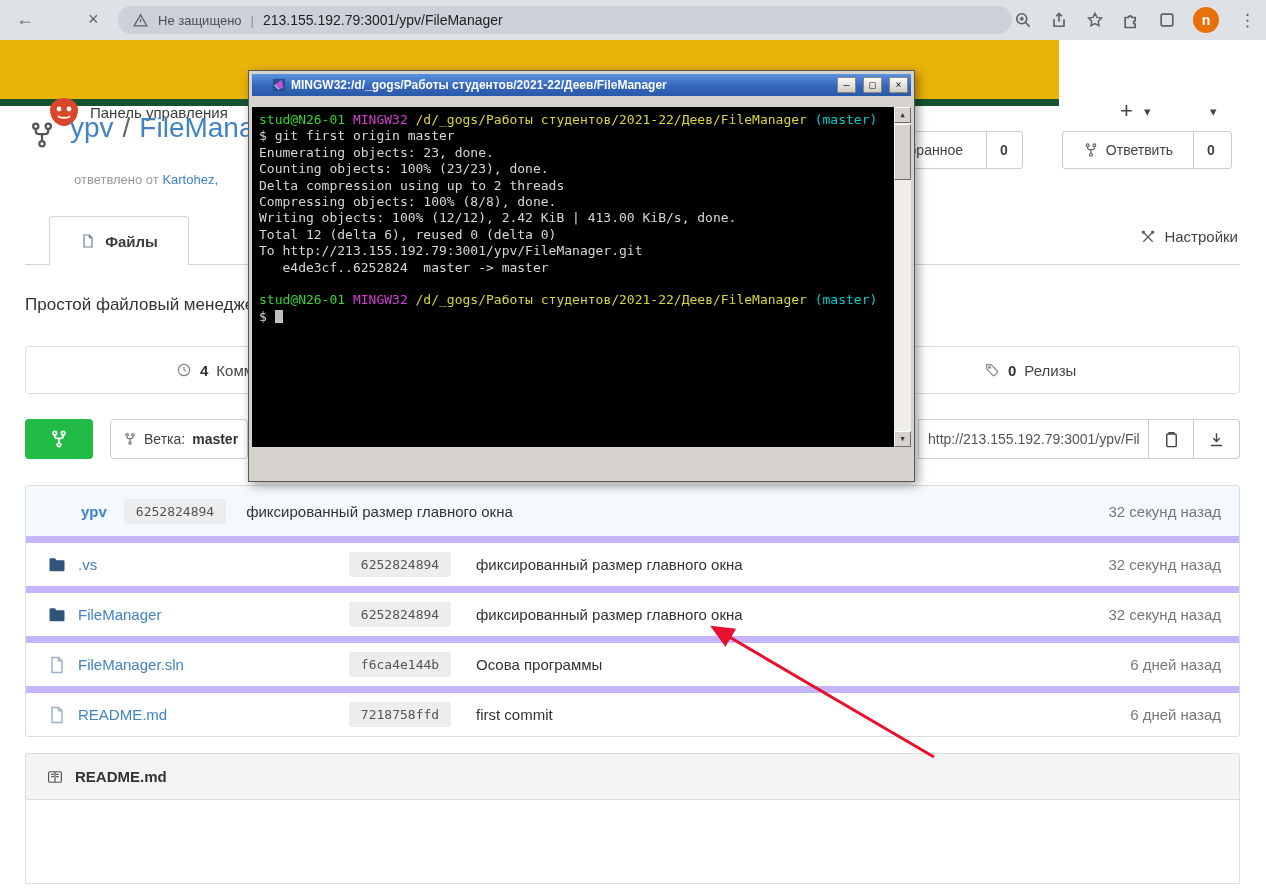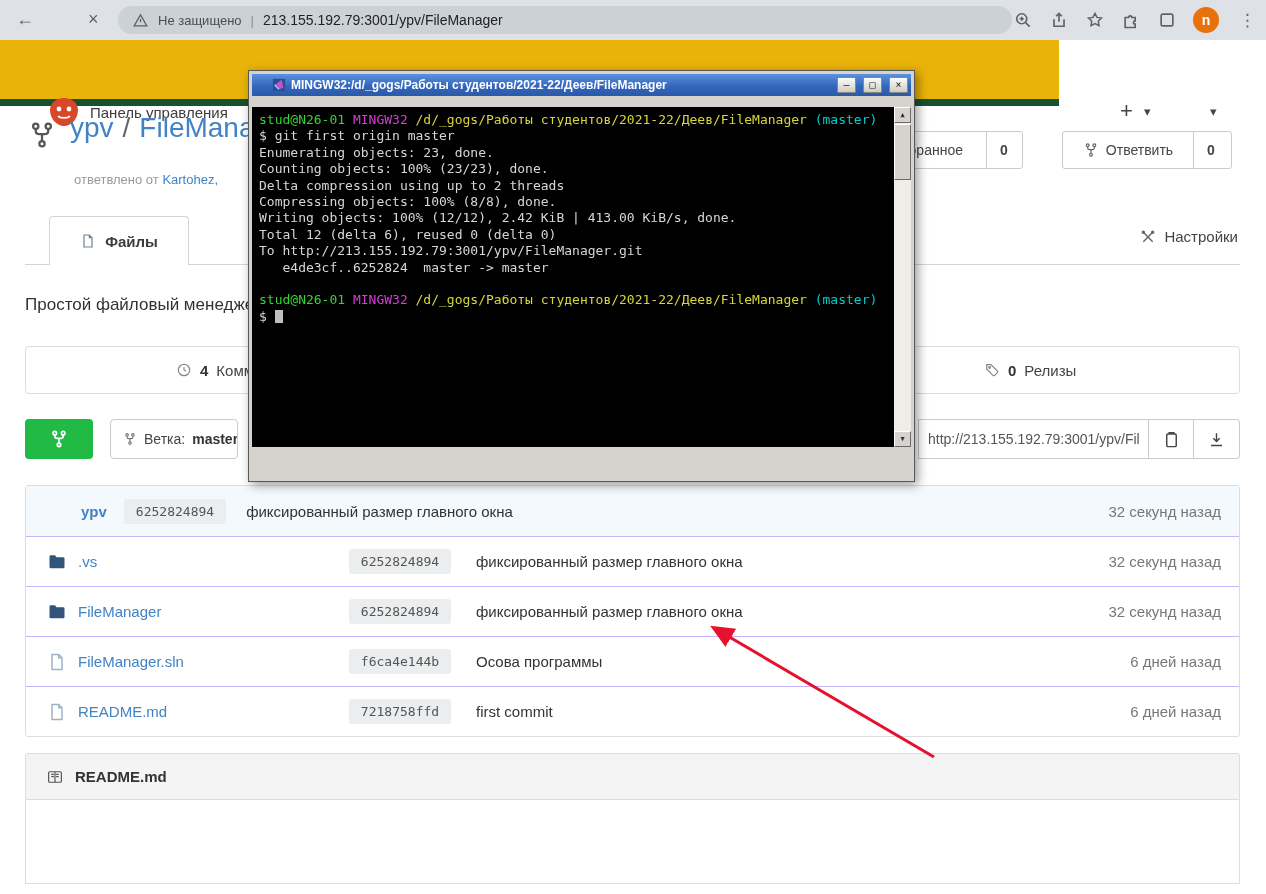--- a/index.html
+++ b/index.html
@@ -53,37 +53,37 @@
 
   
   .stats-bar { position:absolute; left:25px; top:346px; width:1215px; height:48px; background:#fff; border:1px solid #ddd; border-radius:4px; }
   .stat-item { position:absolute; top:0; height:46px; display:flex; align-items:center; gap:8px; font-size:15px; color:#444; cursor:pointer; white-space:nowrap; }
   .stat-item .cnt { font-weight:bold; color:#333; }
   .stat-commits { left:150px; }
   .stat-releases { left:958px; }
 
   
   .btn-compare { position:absolute; left:25px; top:419px; width:68px; height:40px; background:#21ba45; border-radius:4px; display:flex; align-items:center; justify-content:center; cursor:pointer; }
-  .branch-btn { position:absolute; left:110px; top:419px; width:128px; height:40px; background:#fff; border:1px solid #ccc; border-radius:4px; display:flex; align-items:center; gap:7px; padding:0 12px; font-size:14px; color:#444; cursor:pointer; white-space:nowrap; overflow:hidden; }
+  .branch-btn { position:absolute; left:110px; top:419px; width:138px; height:40px; background:#fff; border:1px solid #ccc; border-radius:4px; display:flex; align-items:center; gap:7px; padding:0 12px; font-size:14px; color:#444; cursor:pointer; white-space:nowrap; overflow:hidden; }
   .branch-btn b { color:#333; }
   .clone-group { position:absolute; left:918px; top:419px; height:40px; display:flex; }
   .clone-input { width:230px; height:40px; border:1px solid #ccc; border-right:none; padding:0 9px; font-size:14px; color:#555; background:#fff; outline:none; font-family:"Liberation Sans",sans-serif; }
   .clone-btn { width:46px; height:40px; background:#fff; border:1px solid #ccc; display:flex; align-items:center; justify-content:center; cursor:pointer; color:#444; }
   .clone-btn + .clone-btn { border-left:none; border-radius:0 4px 4px 0; }
   .clone-btn svg { width:19px; height:19px; }
 
   
   .file-table { position:absolute; left:25px; top:485px; width:1215px; background:#fff; border:1px solid #ddd; border-radius:3px; overflow:hidden; }
   .ft-summary { height:50px; display:flex; align-items:center; background:#f3f9fd; padding:0 18px 0 55px; }
   .ft-author { font-size:15px; font-weight:bold; color:#4183c4; cursor:pointer; }
   .hash-badge { font-family:"DejaVu Sans Mono",monospace; font-size:13px; color:#555; background:#ebedee; border-radius:3px; padding:5px 12px; cursor:pointer; white-space:nowrap; }
   .ft-summary .hash-badge { margin-left:17px; }
   .ft-msg { font-size:15px; color:#333; margin-left:20px; white-space:nowrap; }
   .ft-time { margin-left:auto; font-size:15px; color:#777; white-space:nowrap; }
-  .ft-row { height:50px; display:flex; align-items:center; border-top:1px solid #c4b5fd; padding:0 18px 0 20px; }
+  .ft-row { height:50px; display:flex; align-items:center; border-top:7px solid #c4b5fd; padding:0 18px 0 20px; }
   .ft-icon { width:22px; height:20px; flex:none; }
   .ft-icon.folder { color:#31547a; }
   .ft-icon.file { color:#9db3c8; }
   .ft-name { font-size:15px; color:#4183c4; margin-left:10px; width:266px; cursor:pointer; white-space:nowrap; overflow:hidden; }
   .ft-badge-cell { width:112px; display:flex; justify-content:center; flex:none; }
 
   
   .readme-panel { position:absolute; left:25px; top:753px; width:1215px; }
   .readme-head { height:47px; background:#f4f4f4; border:1px solid #ddd; border-radius:3px 3px 0 0; display:flex; align-items:center; padding:0 20px; gap:11px; }
   .readme-title { font-size:15px; font-weight:bold; color:#333; }

